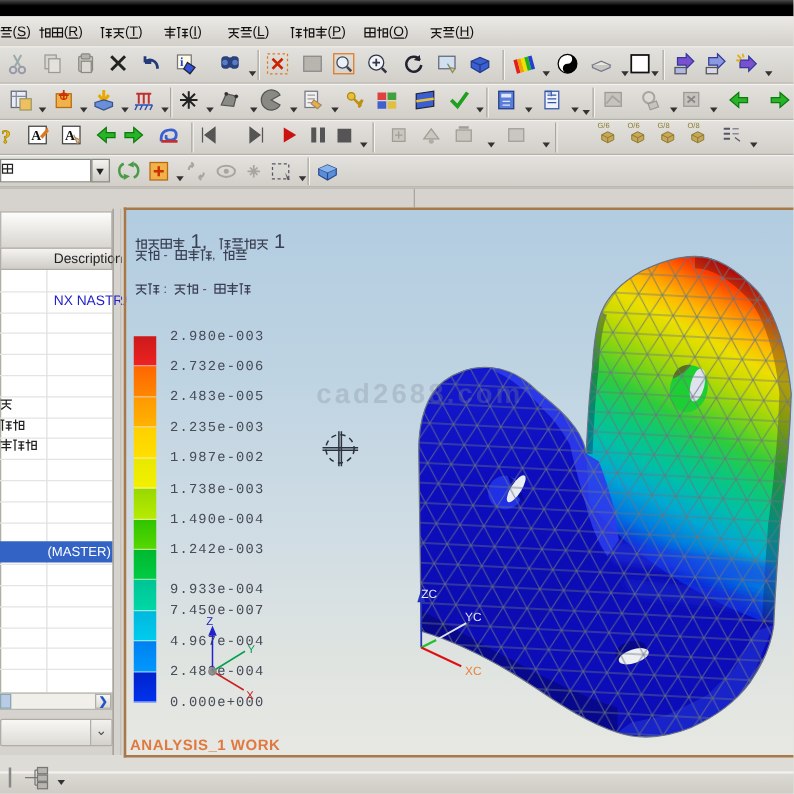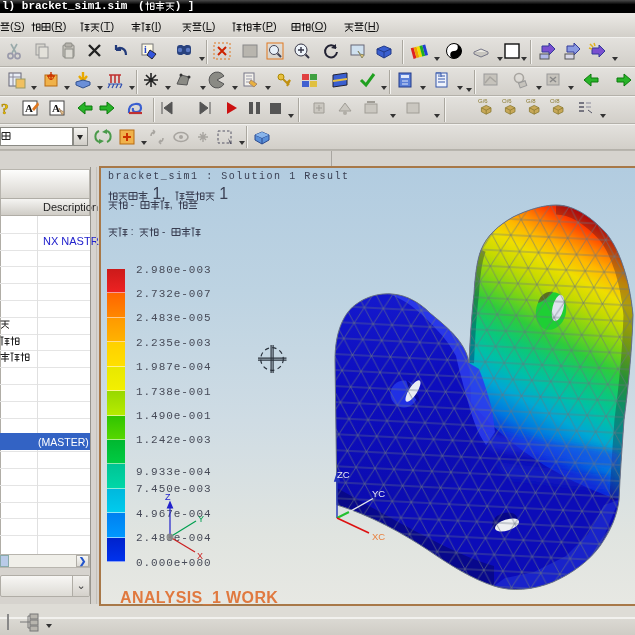--- a/index.html
+++ b/index.html
@@ -26,27 +26,20 @@
 <symbol id="c5" viewBox="0 0 10 10">
           <path d="M0.5 1H3.5M2 1V9.5M4.5 2.5H9.5M5 5H9M4.5 7.5H9.5M7 2.5V9.5" stroke="currentColor" fill="none" stroke-width="1"></path>
         </symbol>
 <symbol id="c6" viewBox="0 0 10 10">
           <path d="M1 1H9M3 1V3.5M7 1V3.5M0.5 3.5H9.5M2 6H8M1 8.5H9" stroke="currentColor" fill="none" stroke-width="1"></path>
         </symbol>
 </defs>
     </svg>
 
 <div class="abs" style="left:0;top:0;width:635px;height:13px;background:linear-gradient(#4a4a4a,#000 35%)"></div>
-<div class="abs mono" style="left:2px;top:0px;font-size:11px;font-weight:bold;color:#fff;white-space:nowrap">l) bracket_sim1.sim <span style="margin-left:4px">(</span><svg class="g" width="10" height="10" viewBox="0 0 10 10" style="color:#fff">
-        <use href="#c1"></use>
-      </svg><svg class="g" width="10" height="10" viewBox="0 0 10 10" style="color:#fff">
-        <use href="#c4"></use>
-      </svg><svg class="g" width="10" height="10" viewBox="0 0 10 10" style="color:#fff">
-        <use href="#c2"></use>
-      </svg><span>) ]</span></div>
 <div class="abs" style="left:0;top:13px;width:635px;height:24px;background:linear-gradient(#eceae6,#d2cfc9)"></div>
 <div class="abs" style="left:0px;top:20px;font-size:11px;color:#111;white-space:nowrap"><svg class="g" width="10" height="10" viewBox="0 0 10 10">
         <use href="#c6"></use>
       </svg>(<span style="text-decoration:underline">S</span>)</div>
 <div class="abs" style="left:31px;top:20px;font-size:11px;color:#111;white-space:nowrap"><svg class="g" width="10" height="10" viewBox="0 0 10 10">
         <use href="#c1"></use>
       </svg><svg class="g" width="10" height="10" viewBox="0 0 10 10">
         <use href="#c3"></use>
       </svg>(<span style="text-decoration:underline">R</span>)</div>
 <div class="abs" style="left:80px;top:20px;font-size:11px;color:#111;white-space:nowrap"><svg class="g" width="10" height="10" viewBox="0 0 10 10">
@@ -462,21 +455,20 @@
 <div class="abs" style="left:0;top:619px;width:635px;height:16px;background:linear-gradient(#dbd9d3,#cfccc5)"></div>
 <svg class="abs" style="left:6px;top:612px" width="60" height="22" viewBox="0 0 60 22">
       <path d="M2 2 V18" stroke="#888" stroke-width="2"></path>
       <path d="M14 10 H22 M22 4 H30 M22 10 H30 M22 16 H30 M22 4 V16" stroke="#777" fill="none"></path>
       <rect x="24" y="2" width="8" height="5" fill="#b8b5ae" stroke="#777"></rect>
       <rect x="24" y="8" width="8" height="5" fill="#b8b5ae" stroke="#777"></rect>
       <rect x="24" y="14" width="8" height="5" fill="#b8b5ae" stroke="#777"></rect>
       <path d="M40 12 L46 12 L43 16 Z" fill="#333"></path>
     </svg>
 <div class="abs" style="left:99px;top:166px;width:536px;height:440px;background:linear-gradient(#b2cce0,#bdd3e2 28%,#cfdce4 58%,#e0e4e0 84%,#e7e8e3);border-top:2px solid #a87848;border-left:2px solid #a87848;border-bottom:2px solid #a87848"></div>
-<div class="abs mono" style="left:108px;top:171px;font-size:10px;color:#3a3f52;white-space:nowrap;letter-spacing:1.55px">bracket_sim1 : Solution 1 Result</div>
 <div class="abs" style="left:108px;top:185px;font-size:16px;color:#3a3f52;white-space:nowrap"><svg class="g" width="10" height="10" viewBox="0 0 10 10">
         <use href="#c1"></use>
       </svg><svg class="g" width="10" height="10" viewBox="0 0 10 10">
         <use href="#c2"></use>
       </svg><svg class="g" width="10" height="10" viewBox="0 0 10 10">
         <use href="#c3"></use>
       </svg><svg class="g" width="10" height="10" viewBox="0 0 10 10">
         <use href="#c4"></use>
       </svg>&nbsp;1,&nbsp;&nbsp;<svg class="g" width="10" height="10" viewBox="0 0 10 10">
         <use href="#c5"></use>
@@ -537,33 +529,33 @@
       <div style="position:absolute;left:0;top:195.4px;width:18px;height:24.42px;background:linear-gradient(#00c494,#00d8a8)"></div>
       <div style="position:absolute;left:0;top:218.8px;width:18px;height:1px;background:rgba(255,255,255,0.55)"></div>
       <div style="position:absolute;left:0;top:219.8px;width:18px;height:24.42px;background:linear-gradient(#00b8dd,#00ccee)"></div>
       <div style="position:absolute;left:0;top:243.2px;width:18px;height:1px;background:rgba(255,255,255,0.55)"></div>
       <div style="position:absolute;left:0;top:244.2px;width:18px;height:24.42px;background:linear-gradient(#0080f0,#0099ff)"></div>
       <div style="position:absolute;left:0;top:267.6px;width:18px;height:1px;background:rgba(255,255,255,0.55)"></div>
       <div style="position:absolute;left:0;top:268.6px;width:18px;height:24.42px;background:linear-gradient(#0022cc,#0033ee)"></div>
       <div style="position:absolute;left:0;top:292.0px;width:18px;height:1px;background:rgba(255,255,255,0.55)"></div>
     </div>
 <div class="abs mono" style="left:136px;top:264px;font-size:11px;color:#474b58;white-space:nowrap;letter-spacing:0.95px">2.980e-003</div>
-<div class="abs mono" style="left:136px;top:288px;font-size:11px;color:#474b58;white-space:nowrap;letter-spacing:0.95px">2.732e-007</div>
+<div class="abs mono" style="left:136px;top:288px;font-size:11px;color:#474b58;white-space:nowrap;letter-spacing:0.95px">2.732e-006</div>
 <div class="abs mono" style="left:136px;top:312px;font-size:11px;color:#474b58;white-space:nowrap;letter-spacing:0.95px">2.483e-005</div>
 <div class="abs mono" style="left:136px;top:337px;font-size:11px;color:#474b58;white-space:nowrap;letter-spacing:0.95px">2.235e-003</div>
-<div class="abs mono" style="left:136px;top:361px;font-size:11px;color:#474b58;white-space:nowrap;letter-spacing:0.95px">1.987e-004</div>
-<div class="abs mono" style="left:136px;top:386px;font-size:11px;color:#474b58;white-space:nowrap;letter-spacing:0.95px">1.738e-001</div>
-<div class="abs mono" style="left:136px;top:410px;font-size:11px;color:#474b58;white-space:nowrap;letter-spacing:0.95px">1.490e-001</div>
+<div class="abs mono" style="left:136px;top:361px;font-size:11px;color:#474b58;white-space:nowrap;letter-spacing:0.95px">1.987e-002</div>
+<div class="abs mono" style="left:136px;top:386px;font-size:11px;color:#474b58;white-space:nowrap;letter-spacing:0.95px">1.738e-003</div>
+<div class="abs mono" style="left:136px;top:410px;font-size:11px;color:#474b58;white-space:nowrap;letter-spacing:0.95px">1.490e-004</div>
 <div class="abs mono" style="left:136px;top:434px;font-size:11px;color:#474b58;white-space:nowrap;letter-spacing:0.95px">1.242e-003</div>
 <div class="abs mono" style="left:136px;top:466px;font-size:11px;color:#474b58;white-space:nowrap;letter-spacing:0.95px">9.933e-004</div>
-<div class="abs mono" style="left:136px;top:483px;font-size:11px;color:#474b58;white-space:nowrap;letter-spacing:0.95px">7.450e-003</div>
+<div class="abs mono" style="left:136px;top:483px;font-size:11px;color:#474b58;white-space:nowrap;letter-spacing:0.95px">7.450e-007</div>
 <div class="abs mono" style="left:136px;top:508px;font-size:11px;color:#474b58;white-space:nowrap;letter-spacing:0.95px">4.967e-004</div>
 <div class="abs mono" style="left:136px;top:532px;font-size:11px;color:#474b58;white-space:nowrap;letter-spacing:0.95px">2.483e-004</div>
 <div class="abs mono" style="left:136px;top:557px;font-size:11px;color:#474b58;white-space:nowrap;letter-spacing:0.95px">0.000e+000</div>
-<div class="abs" style="left:120px;top:589px;font-size:16px;color:#e0793f;white-space:nowrap;letter-spacing:0.4px;font-weight:bold">ANALYSIS_1&nbsp;WORK</div>
+<div class="abs" style="left:104px;top:589px;font-size:12px;color:#e0793f;white-space:nowrap;letter-spacing:0.4px;font-weight:bold">ANALYSIS_1&nbsp;WORK</div>
 <svg class="abs" style="left:245px;top:332px" width="54" height="54" viewBox="0 0 54 54">
 <g stroke="#2a323c" fill="none">
 <circle cx="27" cy="27" r="11.3" stroke-width="1.2" stroke-dasharray="4.2 3.4"></circle>
 <path d="M13 26.1 H41.5 M13 28.1 H41.5" stroke-width="1.2"></path>
 <path d="M26.1 13 V41 M28.1 13 V41" stroke-width="1.2"></path>
 </g>
     </svg>
 <svg class="abs" style="left:150px;top:490px" width="70" height="80" viewBox="0 0 70 80">
 <path d="M20 47 V12 M20 12 L17.5 18 L22.5 18 Z" stroke="#2222cc" fill="#2222cc" stroke-width="1.2"></path>
 <text x="15" y="10" font-size="9" fill="#2222cc" font-family="Liberation Sans">Z</text>
@@ -634,20 +626,21 @@
       </g>
       <g transform="rotate(-18 505 522)">
         <ellipse cx="505" cy="522" rx="13" ry="9" fill="#070788"></ellipse>
       </g>
       <g transform="rotate(-18 507 525)">
         <ellipse cx="507" cy="525" rx="12.5" ry="5.5" fill="#edeff3"></ellipse>
       </g>
       <path d="M337 505 L335 360 C335 335 342 315 355 305 C367 296 380 293 392 294 C407 295 420 303 430 313 C442 323 452 331 460 342 C465 349 468 356 469 363 C470 340 472 310 474 294 C475 276 477 260 481 250 C487 235 499 225 513 217 C527 210 543 205 556 205 C575 205 592 218 606 233 C621 251 630 283 633 315 C632 350 628 390 624 420 C622 448 620 475 619 500 C617 516 611 530 600 546 C589 561 573 573 553 582 C533 590 512 592 494 586 C472 579 450 565 428 550 C404 534 370 515 337 505 Z" fill="url(#mesh)"></path>
       <path d="M337 505 L335 360 C335 335 342 315 355 305 C367 296 380 293 392 294 C407 295 420 303 430 313 C442 323 452 331 460 342 C465 349 468 356 469 363 C470 340 472 310 474 294 C475 276 477 260 481 250 C487 235 499 225 513 217 C527 210 543 205 556 205 C575 205 592 218 606 233 C621 251 630 283 633 315 C632 350 628 390 624 420 C622 448 620 475 619 500 C617 516 611 530 600 546 C589 561 573 573 553 582 C533 590 512 592 494 586 C472 579 450 565 428 550 C404 534 370 515 337 505 Z" fill="none" stroke="#6b7584" stroke-width="1"></path>
     </svg>
+<div class="abs" style="left:253px;top:302px;font-size:22px;color:rgba(130,140,152,0.30);white-space:nowrap;letter-spacing:2.5px;font-weight:bold">cad2688.com</div>
 <svg class="abs" style="left:320px;top:460px" width="80" height="85" viewBox="0 0 80 85">
 <path d="M17 58 V16 M17 14 L14.8 21 L19.2 21 Z" stroke="#2233bb" fill="#2233bb" stroke-width="1.4"></path>
 <text x="17" y="18" font-size="9.5" fill="#e9e9f2" font-family="Liberation Sans">ZC</text>
 <path d="M17 58 L29 52" stroke="#22c030" stroke-width="2"></path>
 <path d="M29 52 L53 38.5" stroke="#e2e6ea" stroke-width="1.4"></path>
 <text x="52" y="37" font-size="9.5" fill="#e9e9f2" font-family="Liberation Sans">YC</text>
 <path d="M17 58 L49 73" stroke="#dd1111" stroke-width="1.6"></path>
 <text x="52" y="80" font-size="9.5" fill="#e8813f" font-family="Liberation Sans">XC</text>
 </svg>
 </div>

